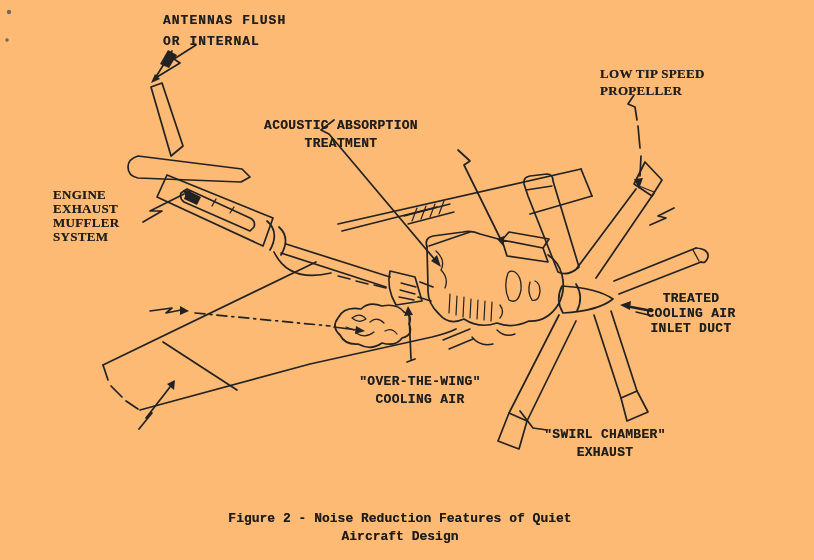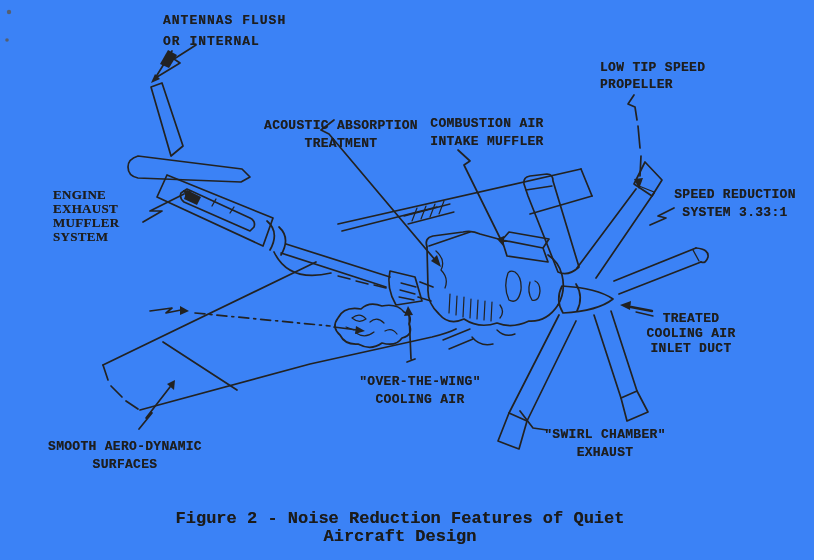--- a/index.html
+++ b/index.html
@@ -1,27 +1,27 @@
 <!DOCTYPE html>
 <html><head>
 <meta charset="utf-8">
 <style>
   html,body{margin:0;padding:0;}
   body{width:814px;height:560px;overflow:hidden;background:#ffffff;}
-  .page{position:relative;width:814px;height:560px;background:#3b82f6;
+  .page{position:relative;width:814px;height:560px;background:#fdba74;
         font-family:"Liberation Mono","DejaVu Sans Mono",monospace;}
   svg.art{position:absolute;left:0;top:0;}
   .lbl{position:absolute;font-weight:bold;font-size:13px;line-height:18px;
        color:#1e1e1e;white-space:pre-line;width:max-content;
        letter-spacing:0.3px;text-shadow:0 0 0.5px rgba(30,30,30,0.65);}
   .ctr{transform:translateX(-50%);text-align:center;}
-  .lh14{line-height:14px;font-family:Liberation Serif, serif;} .lh15{line-height:15px;margin-top:20px;} .lh17{line-height:17px;}
+  .lh14{line-height:14px;font-family:Liberation Serif, serif;} .lh15{line-height:15px;} .lh17{line-height:17px;}
   .lh21{line-height:21px;letter-spacing:1px;}
   .caption{position:absolute;left:400px;top:510px;transform:translateX(-50%);
-       text-align:center;font-weight:bold;font-size:17px;line-height:18px;
+       text-align:center;font-weight:bold;font-size:13px;line-height:18px;
        color:#1b1b1b;white-space:pre-line;width:max-content;
        text-shadow:0 0 0.5px rgba(30,30,30,0.65);}
 </style>
 </head>
 <body>
 
 <div class="page">
 
   <svg class="art" width="814" height="560" viewBox="0 0 814 560" fill="none" stroke="#222222" stroke-width="1.7" stroke-linecap="round" stroke-linejoin="round">
 
@@ -156,44 +156,38 @@
       <polygon points="175,380 167,384 174,390" fill="#222" stroke="none"></polygon>
     </g>
   </svg>
 
   <div class="lbl lh21" style="left:163px;top:10px;">ANTENNAS FLUSH
 OR INTERNAL</div>
 
   <div class="lbl ctr" style="left:341px;top:85px;margin-top:32px;">ACOUSTIC ABSORPTION
 TREATMENT</div>
 
-  <div class="lbl ctr" style="left:487px;top:115px;">COMBUSTION AIR
-INTAKE MUFFLER</div>
 
-  <div class="lbl lh17" style="left:600px;top:59px;">LOW TIP SPEED
+  <div class="lbl lh17" style="left:600px;top:65px;font-family:Liberation Serif, serif;">LOW TIP SPEED
 PROPELLER</div>
 
-  <div class="lbl ctr" style="left:735px;top:186px;">SPEED REDUCTION
-SYSTEM 3.33:1</div>
 
   <div class="lbl lh14" style="left:53px;top:188px;">ENGINE
 EXHAUST
 MUFFLER
 SYSTEM</div>
 
 
   <div class="lbl ctr lh15" style="left:691px;top:291px;">TREATED
 COOLING AIR
 INLET DUCT</div>
 
   <div class="lbl ctr" style="left:420px;top:373px;">"OVER-THE-WING"
 COOLING AIR</div>
 
   <div class="lbl ctr" style="left:605px;top:426px;">"SWIRL CHAMBER"
 EXHAUST</div>
 
-  <div class="lbl ctr" style="left:125px;top:438px;">SMOOTH AERO-DYNAMIC
-SURFACES</div>
 
   <div class="caption">Figure 2 - Noise Reduction Features of Quiet
 Aircraft Design</div>
 
 </div>
 
 </body></html>

